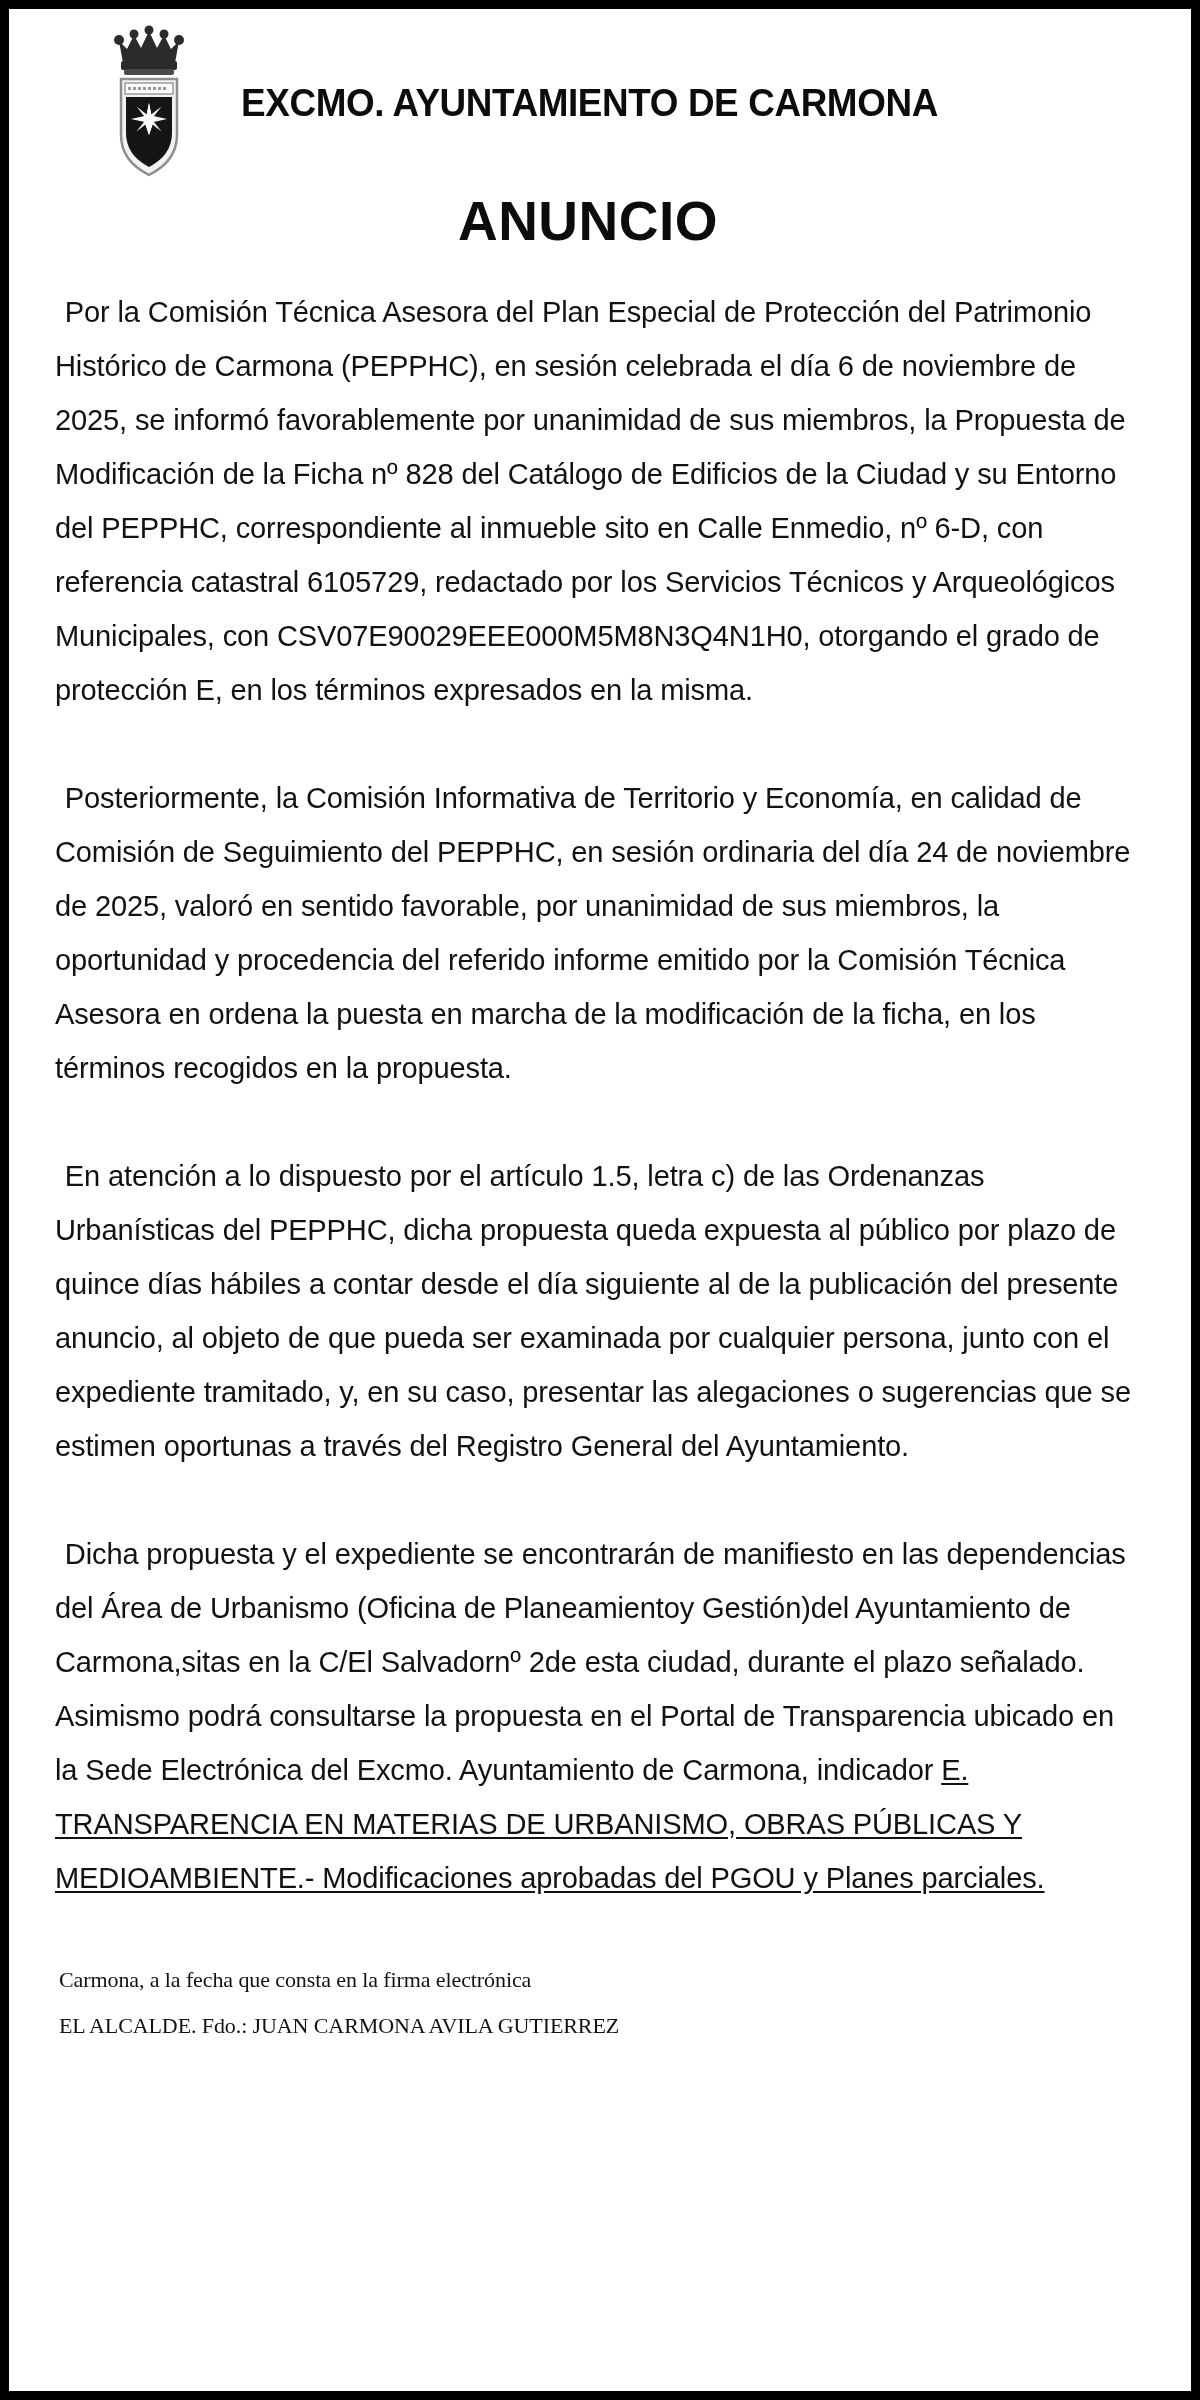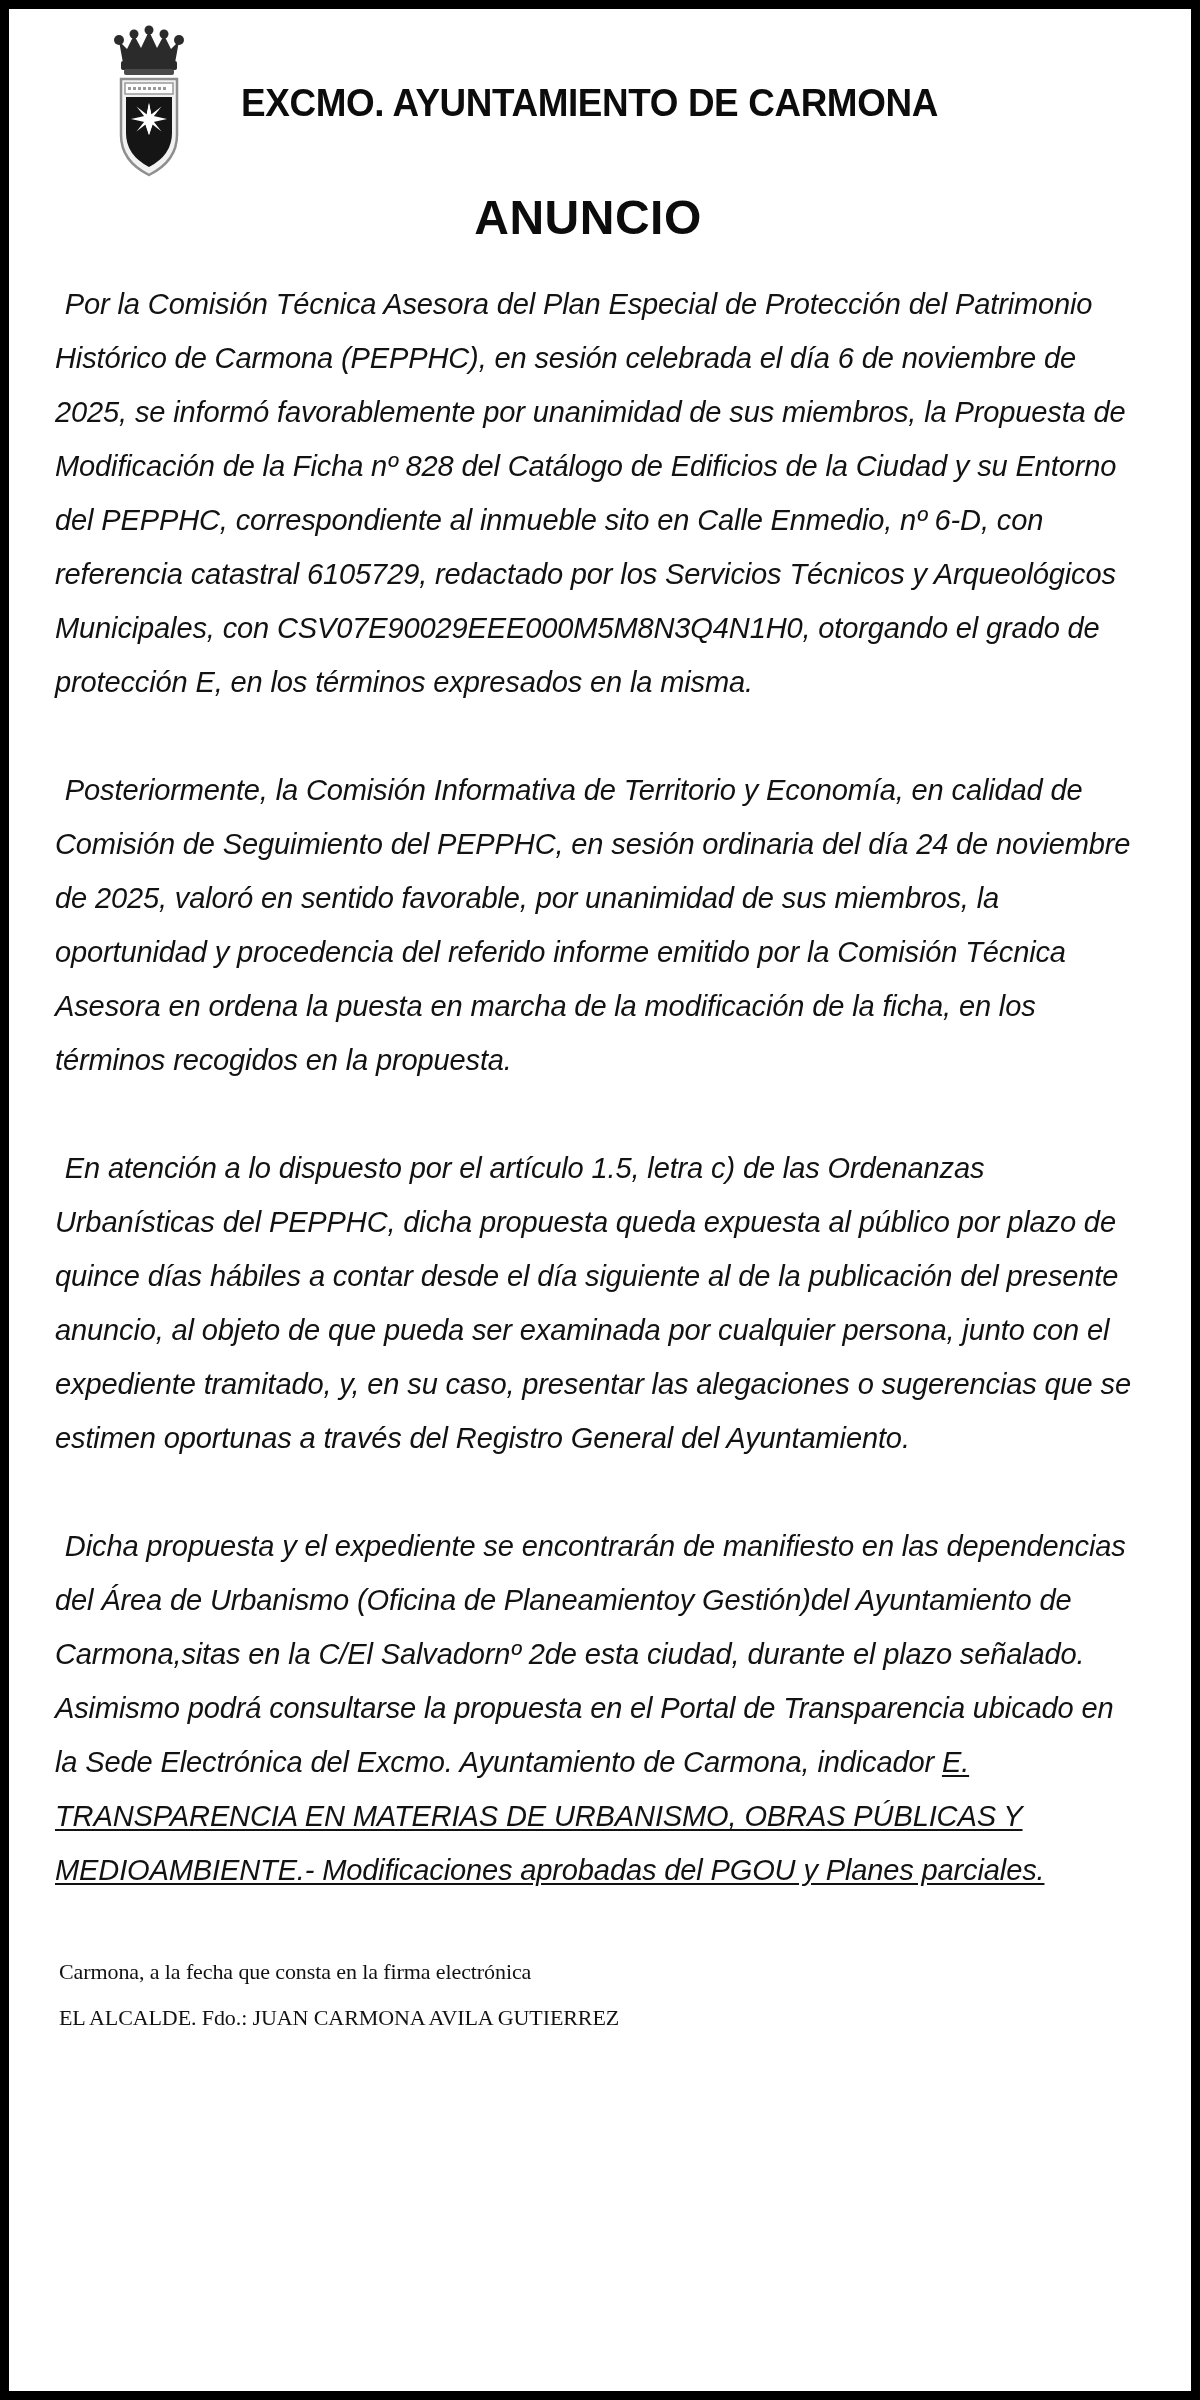--- a/index.html
+++ b/index.html
@@ -62,33 +62,32 @@
     white-space: nowrap;
     transform: scaleX(0.97);
     transform-origin: left center;
     color: #0c0c0c;
   }
 
   .doc-title {
     text-align: center;
     font-family: "Liberation Sans", sans-serif;
     font-weight: bold;
-    font-size: 48px;
+    font-size: 55px;
     letter-spacing: 0.5px;
     margin: 6px 0 0 0;
     padding-right: 40px;
     color: #0c0c0c;
     line-height: 1.05;
   }
 
   
   .body-copy {
     margin-top: 34px;
     padding: 0 14px 0 8px;
-    font-style: italic;
   }
   .para {
     font-family: "Liberation Sans", sans-serif;
     font-size: 29.5px;
     line-height: 54px;
     color: #121212;
     margin: 0 0 0 0;
     text-align: left;
     transform: scaleX(0.985);
     transform-origin: left top;

